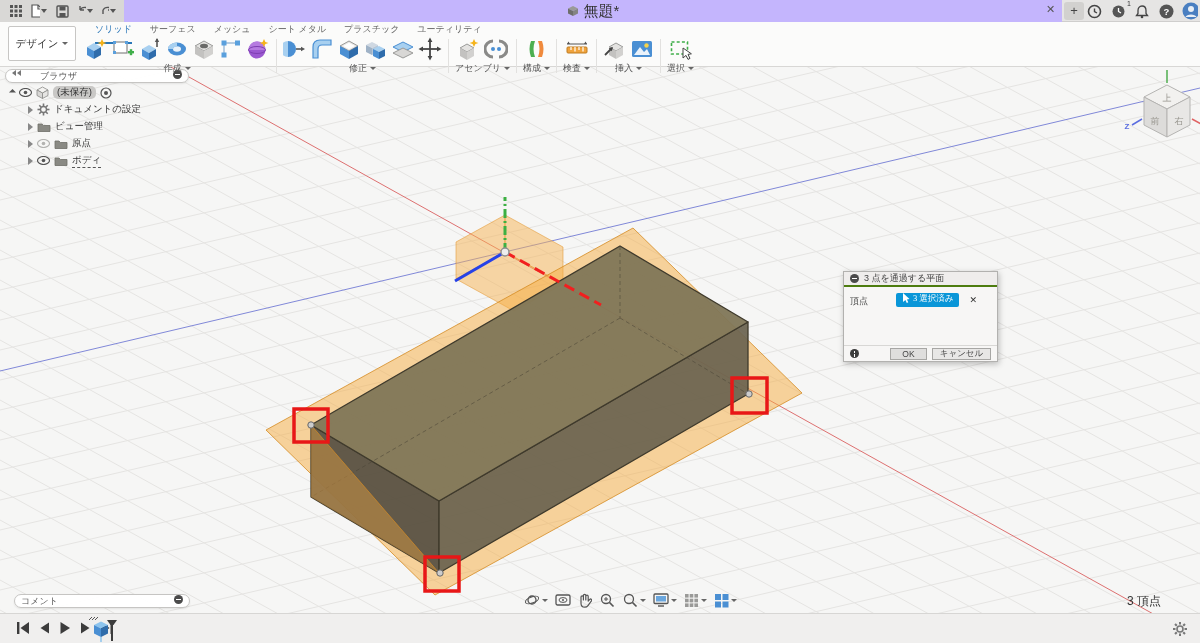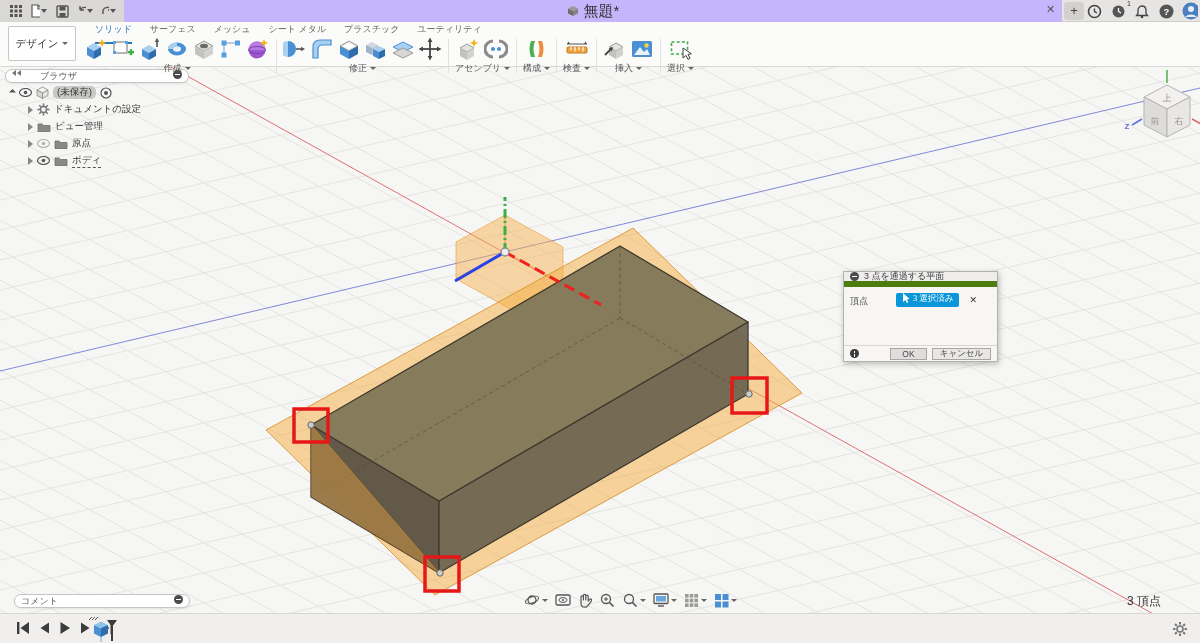--- a/index.html
+++ b/index.html
@@ -58,21 +58,21 @@
   .tri-closed { width:0; height:0; border-top:4px solid transparent; border-bottom:4px solid transparent;
     border-left:5px solid #888; }
   .tri-open { width:0; height:0; border-left:5px solid transparent; border-top:5px solid #555;
     transform:rotate(-45deg); }
   .root-label { background:#c9c8c6; padding:0 4px; border-radius:5px; }
   .bodies-label { border-bottom:1px dashed #555; }
 
   
   #dialog { position:absolute; left:843px; top:271px; width:155px; height:91px; background:#f7f6f5;
     border:1px solid #b2b1af; box-shadow:1px 2px 6px rgba(0,0,0,0.25); z-index:25; font-size:9px; color:#444; }
-  #dialog-title { height:15px; background:#efedec; border-bottom:6px solid #4d7c0f; display:flex;
+  #dialog-title { height:15px; background:#efedec; border-bottom:2px solid #4d7c0f; display:flex;
     align-items:center; gap:5px; padding:0 6px; }
   #dialog-body { height:58px; padding:6px 6px; display:flex; align-items:flex-start; gap:10px;font-family:Liberation Serif, serif; }
   #chip { background:#0a96d8; color:#fff; border-radius:2px; height:14px; display:flex; align-items:flex-start;
     gap:3px; padding:0 6px; font-size:8.5px; }
   #dialog-footer { height:16px; border-top:1px solid #d8d7d5; display:flex; align-items:center;
     padding:0 6px; gap:5px; }
   .dbtn { height:12px; border:1px solid #a7a6a4; background:#e8e7e6; font-size:8.5px; color:#444;
     display:flex; align-items:center; justify-content:center; }
   #btn-ok { width:37px; background:#dfdedd; }
   #btn-cancel { width:59px; }

